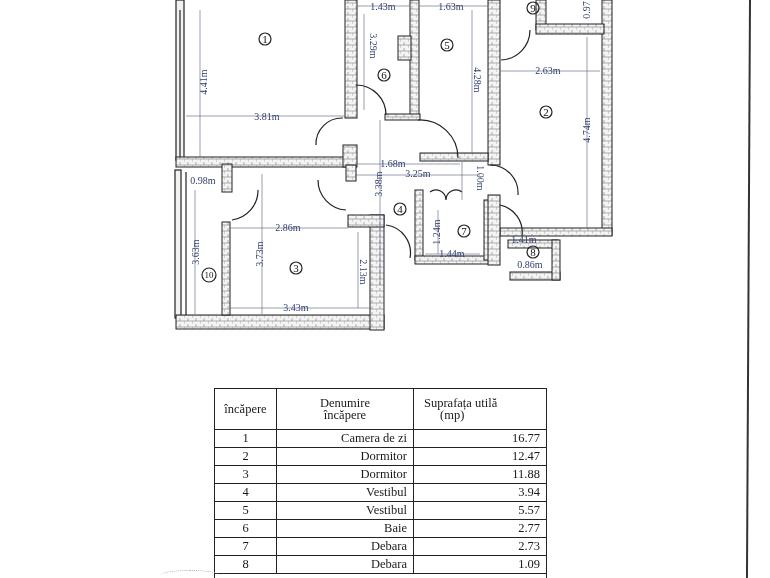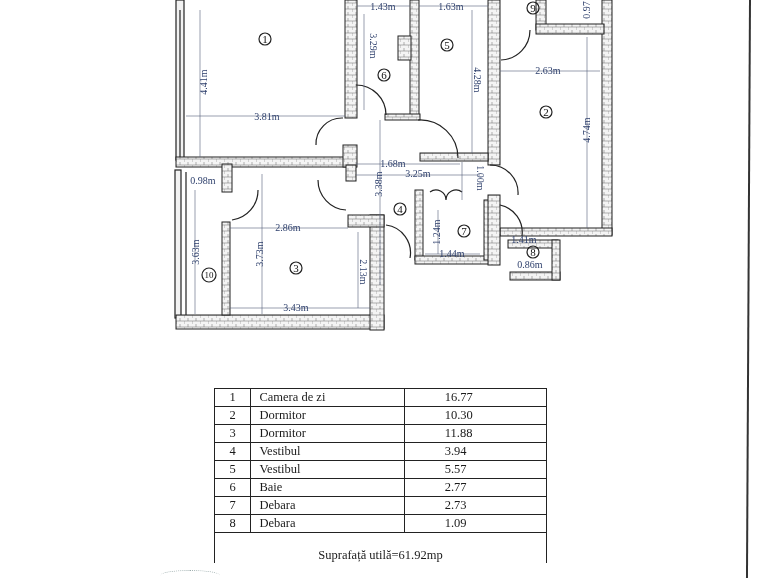--- a/index.html
+++ b/index.html
@@ -15,22 +15,22 @@
   .right-edge { position:absolute; left:749px; top:0; width:1.5px; height:578px; background:#333; transform:rotate(0.3deg); transform-origin:top; }
 
   table.rooms { position:absolute; left:214px; top:388px; width:333px; border-collapse:collapse;
     font-family:"Liberation Serif", serif; font-size:12.5px; }
   table.rooms td, table.rooms th { border:1px solid #222; padding:0 6px; height:17px; font-weight:normal; }
   table.rooms th { height:40px; vertical-align:middle; line-height:12px; }
   table.rooms th.c1 { width:57px; text-align:center; padding:0 2px; }
   table.rooms th.c2 { width:124px; text-align:center; }
   table.rooms th.c3 { text-align:left; padding-left:10px; }
   table.rooms td.num { text-align:center; }
-  table.rooms td.name { text-align:left; padding-left:8px; }
-  table.rooms td.area { text-align:left; padding-left:40px; }
+  table.rooms td.name { text-align:right; padding-left:8px; }
+  table.rooms td.area { text-align:right; padding-left:40px; }
   table.rooms td.total { text-align:center; height:30px; vertical-align:bottom; border-bottom:none; padding-bottom:0; }
   .stamp { position:absolute; left:160px; top:570px; width:60px; height:10px; border-top:1px dotted #9aa; border-radius:50% 50% 0 0; }
 </style>
 </head>
 <body>
 
 <svg id="plan" viewBox="0 0 770 340" xmlns="http://www.w3.org/2000/svg">
   <defs>
     <pattern id="brick" width="8" height="6" patternUnits="userSpaceOnUse">
       <rect width="8" height="6" fill="#f4f4f4"></rect>
@@ -186,29 +186,40 @@
         <circle cx="209" cy="275" r="7" class="line"></circle>
         <text class="room-num" x="209" y="275" style="font-size:9px">10</text>
       </g>
   </g>
 </svg>
 
 <div class="right-edge"></div>
 
 <table class="rooms">
   <tbody>
+      <tr>
+    <th class="c1">încăpere</th>
+    <th class="c2">
+      <div>Denumire</div>
+      <div>încăpere</div>
+    </th>
+    <th class="c3">
+      <div>Suprafața utilă</div>
+      <div style="padding-left:16px">(mp)</div>
+    </th>
+  </tr>
   <tr>
     <td class="num">1</td>
     <td class="name">Camera de zi</td>
     <td class="area">16.77</td>
   </tr>
   <tr>
     <td class="num">2</td>
     <td class="name">Dormitor</td>
-    <td class="area">10.30</td>
+    <td class="area">12.47</td>
   </tr>
   <tr>
     <td class="num">3</td>
     <td class="name">Dormitor</td>
     <td class="area">11.88</td>
   </tr>
   <tr>
     <td class="num">4</td>
     <td class="name">Vestibul</td>
     <td class="area">3.94</td>

